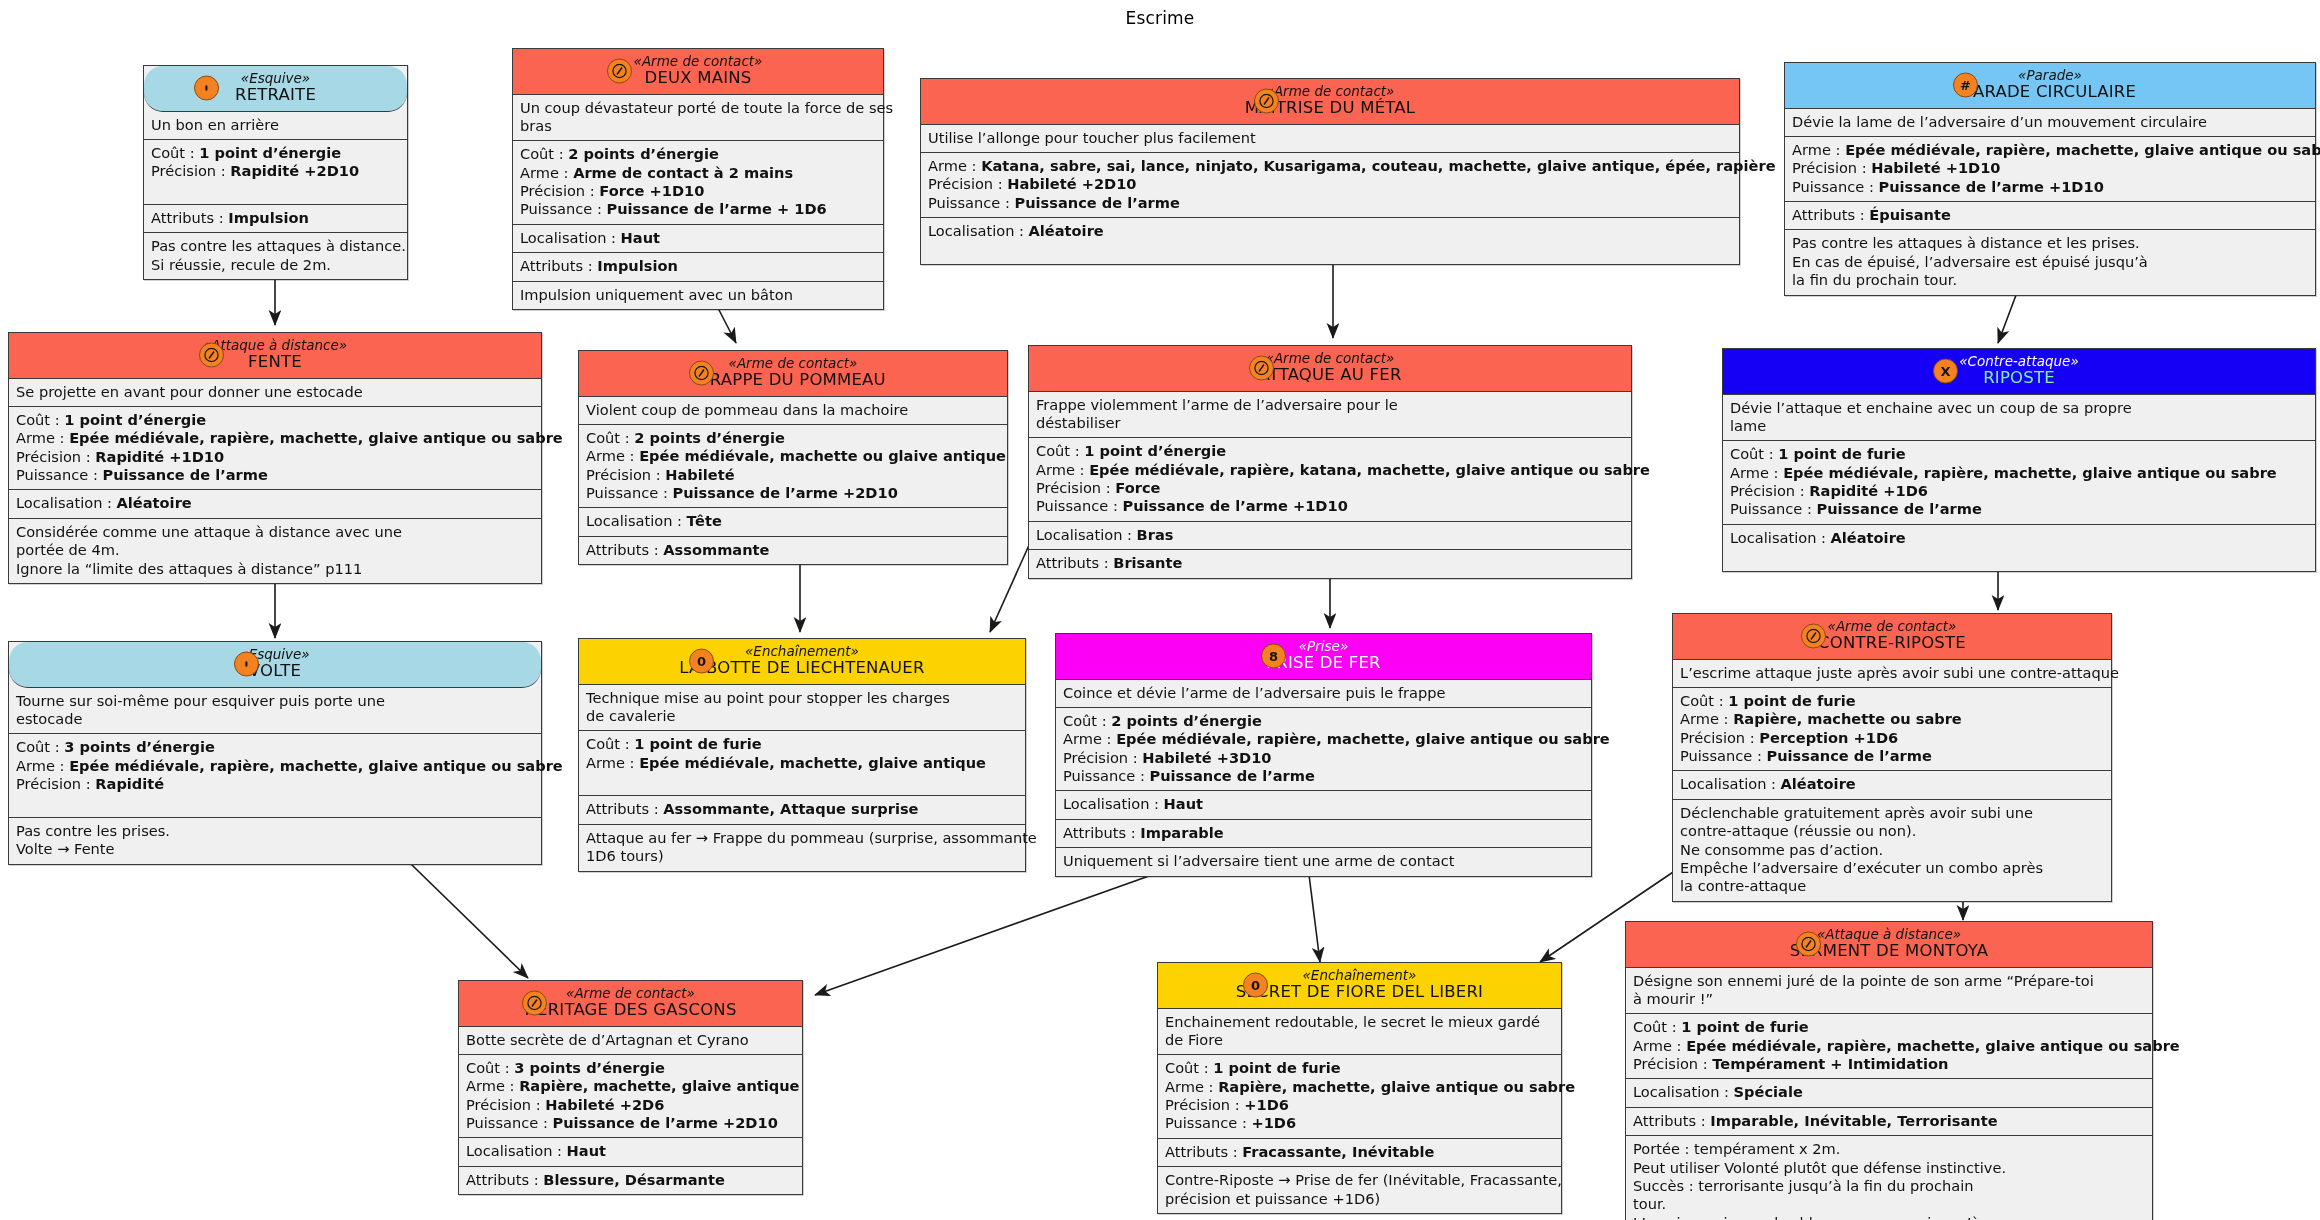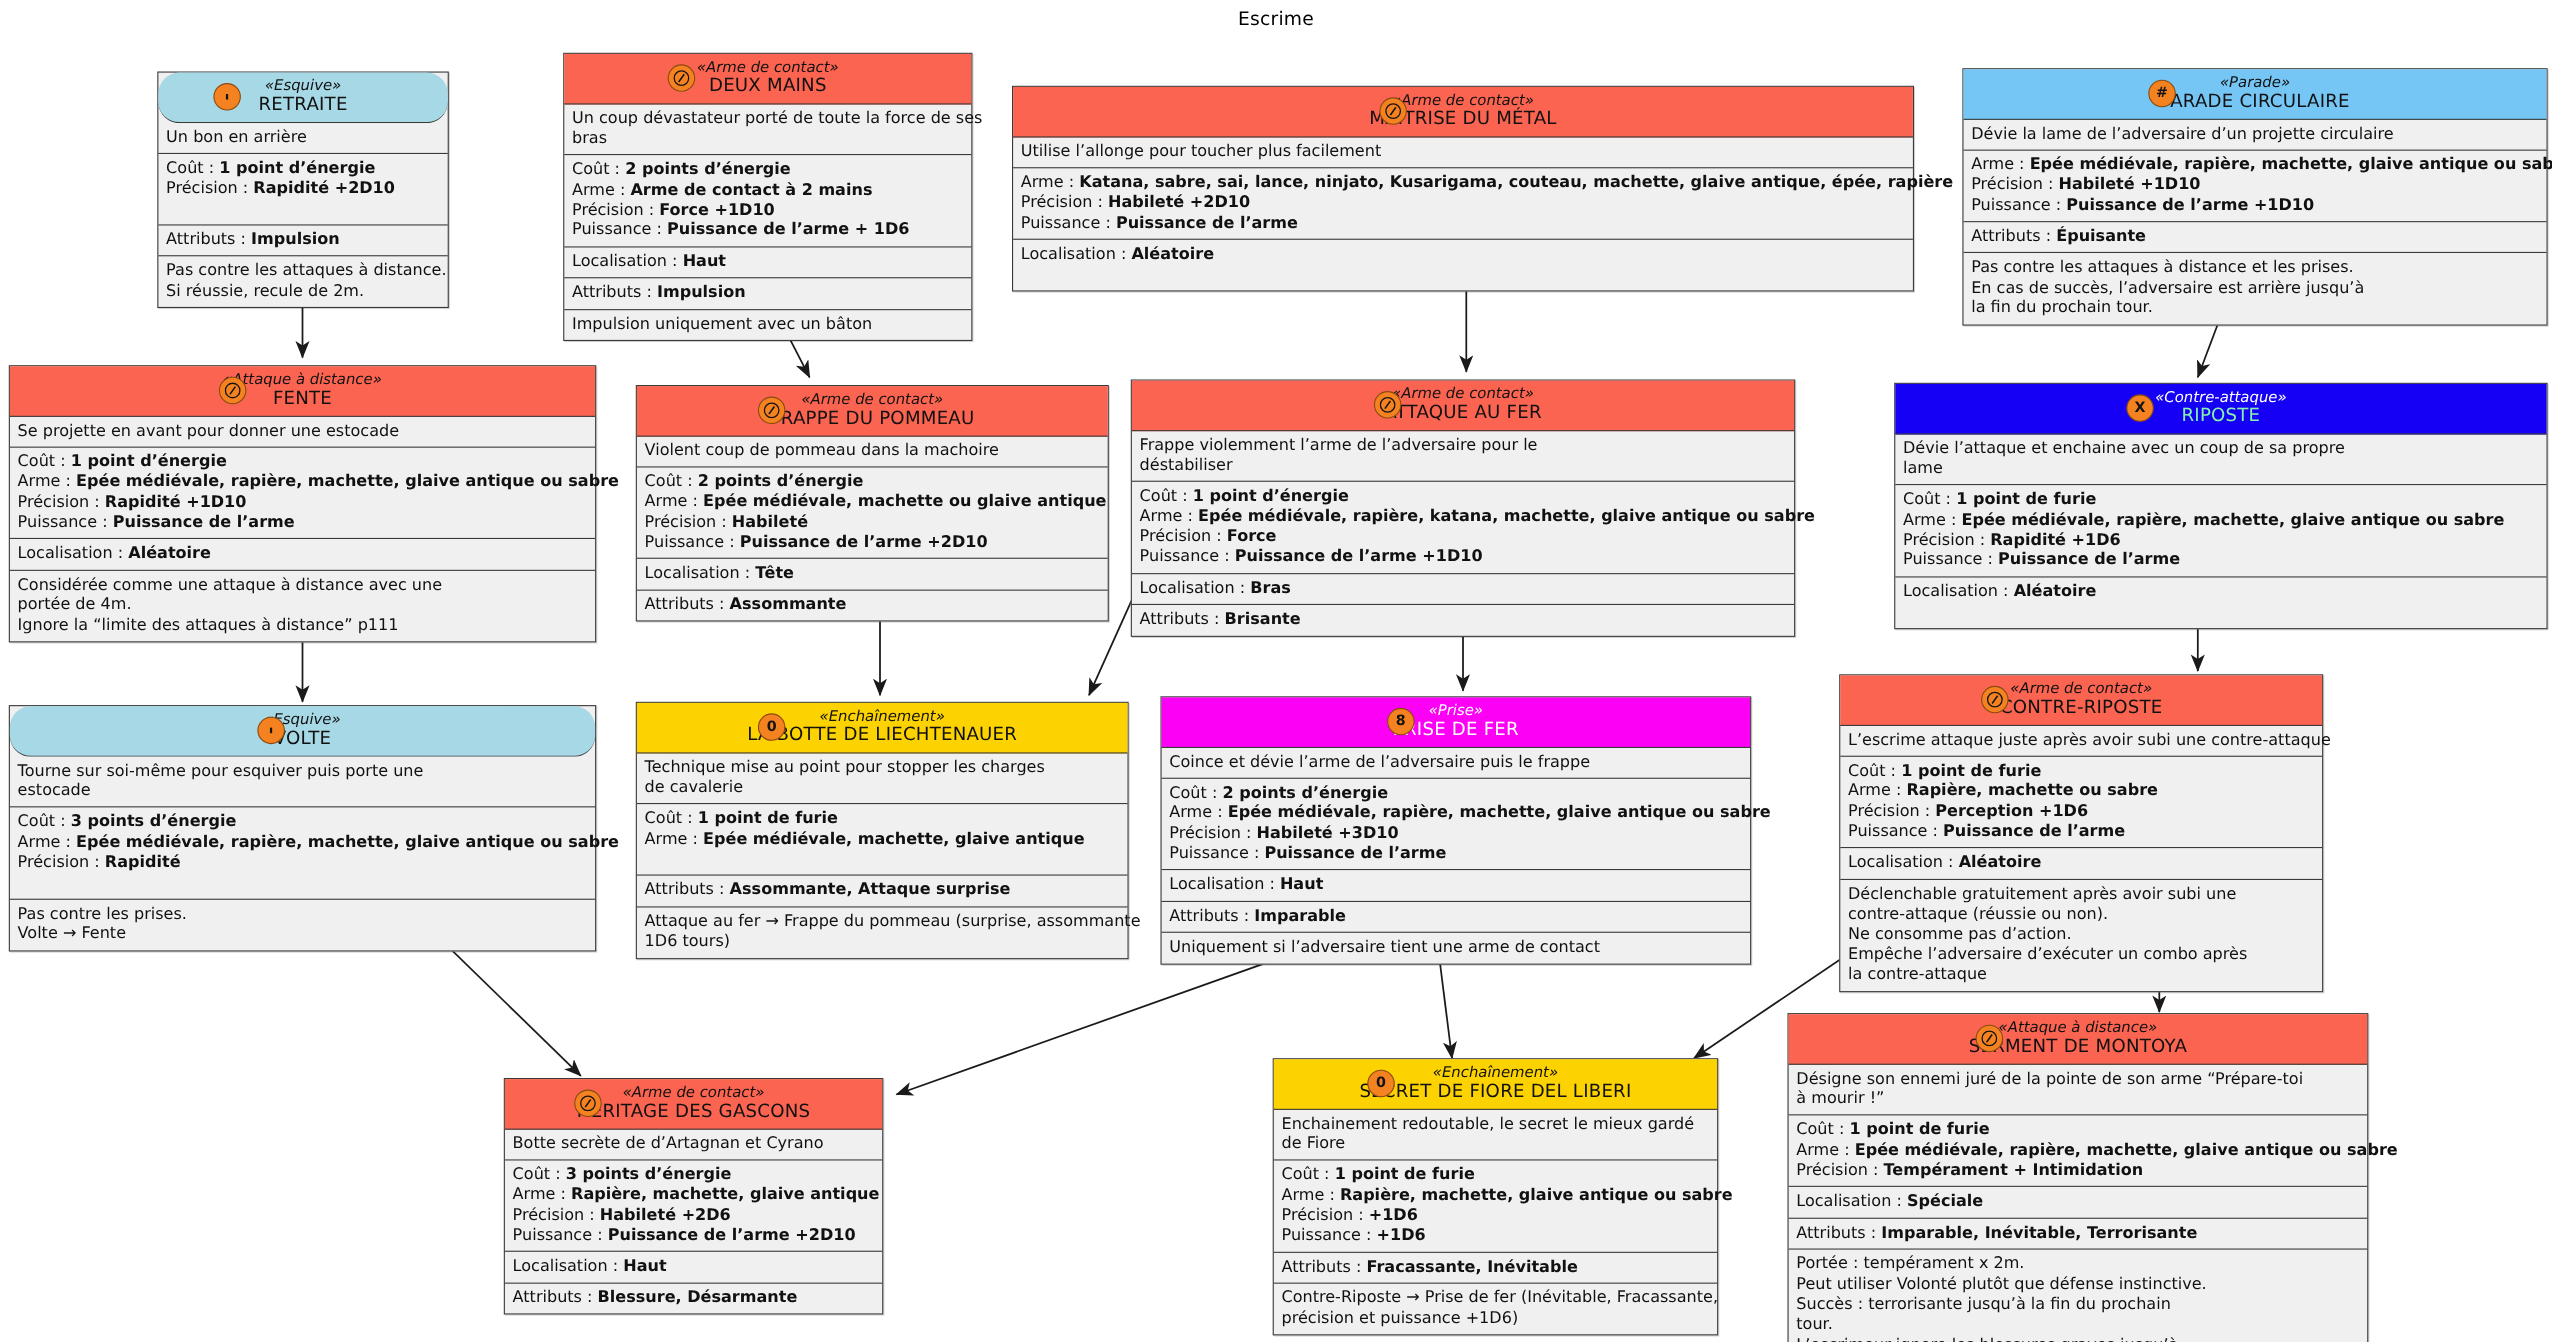--- a/index.html
+++ b/index.html
@@ -191,33 +191,33 @@
       </div>
   </div>
 
   <div class="card" style="left:1784px;top:62px;width:532px;">
     <div class="card-header hdr-sblue">
       <span class="badge" style="left:168px;">#</span>
       <span class="stereotype">«Parade»</span>
       <span class="card-title">PARADE CIRCULAIRE</span>
     </div>
     <div class="sec">
-        <span class="ln">Dévie la lame de l’adversaire d’un projette circulaire</span>
+        <span class="ln">Dévie la lame de l’adversaire d’un mouvement circulaire</span>
       </div>
     <div class="sec">
         <span class="ln">Arme : <b>Epée médiévale, rapière, machette, glaive antique ou sabre</b></span>
         <span class="ln">Précision : <b>Habileté +1D10</b></span>
         <span class="ln">Puissance : <b>Puissance de l’arme +1D10</b></span>
       </div>
     <div class="sec">
         <span class="ln">Attributs : <b>Épuisante</b></span>
       </div>
     <div class="sec">
         <span class="ln">Pas contre les attaques à distance et les prises.</span>
-        <span class="ln">En cas de succès, l’adversaire est arrière jusqu’à</span>
+        <span class="ln">En cas de épuisé, l’adversaire est épuisé jusqu’à</span>
         <span class="ln">la fin du prochain tour.</span>
       </div>
   </div>
 
   <div class="card" style="left:8px;top:332px;width:534px;">
     <div class="card-header hdr-red">
       <span class="badge" style="left:190px;">
         <svg width="15" height="15" viewBox="0 0 15 15">
             <circle cx="7.5" cy="7.5" r="6.6" fill="none" stroke="#141414" stroke-width="1.2"></circle>
             <line x1="5" y1="11" x2="10" y2="4" stroke="#141414" stroke-width="1.4"></line>

